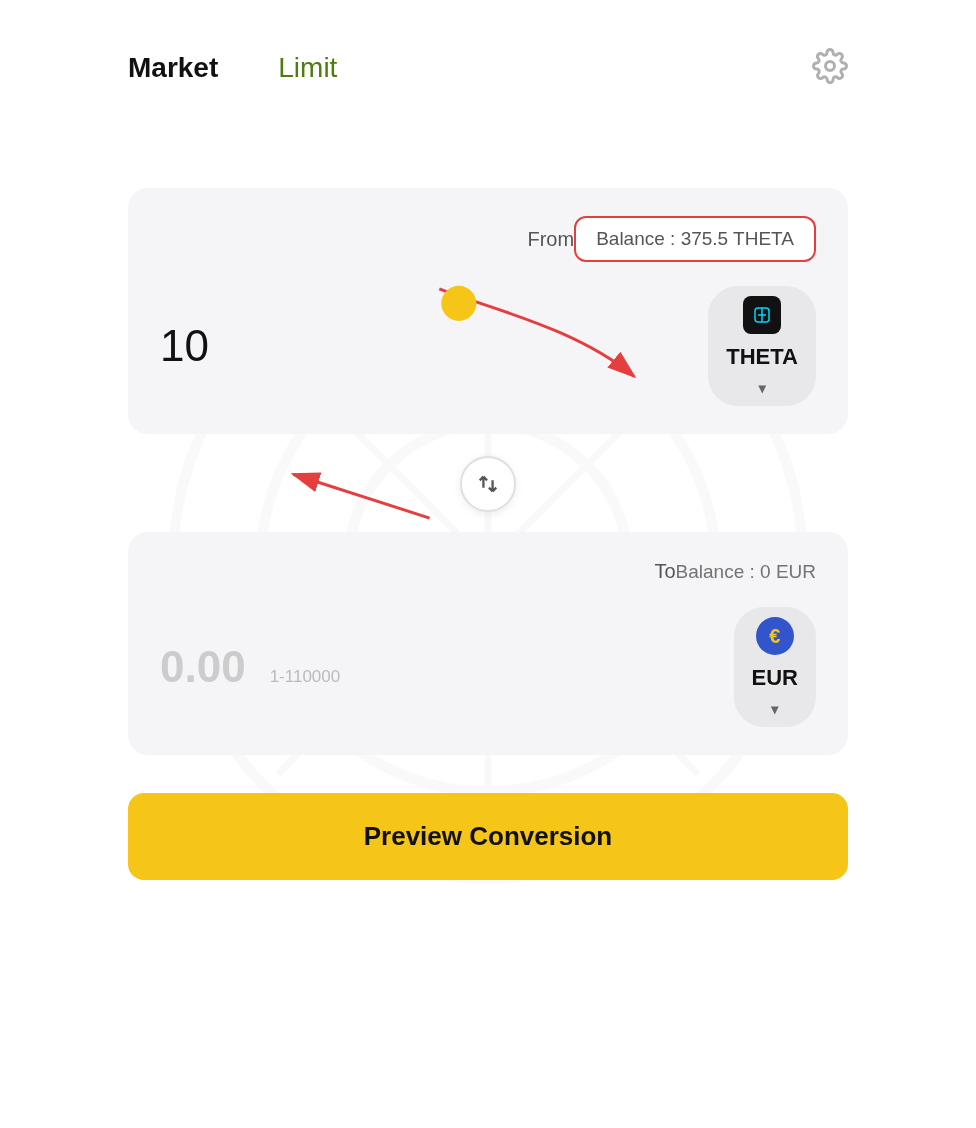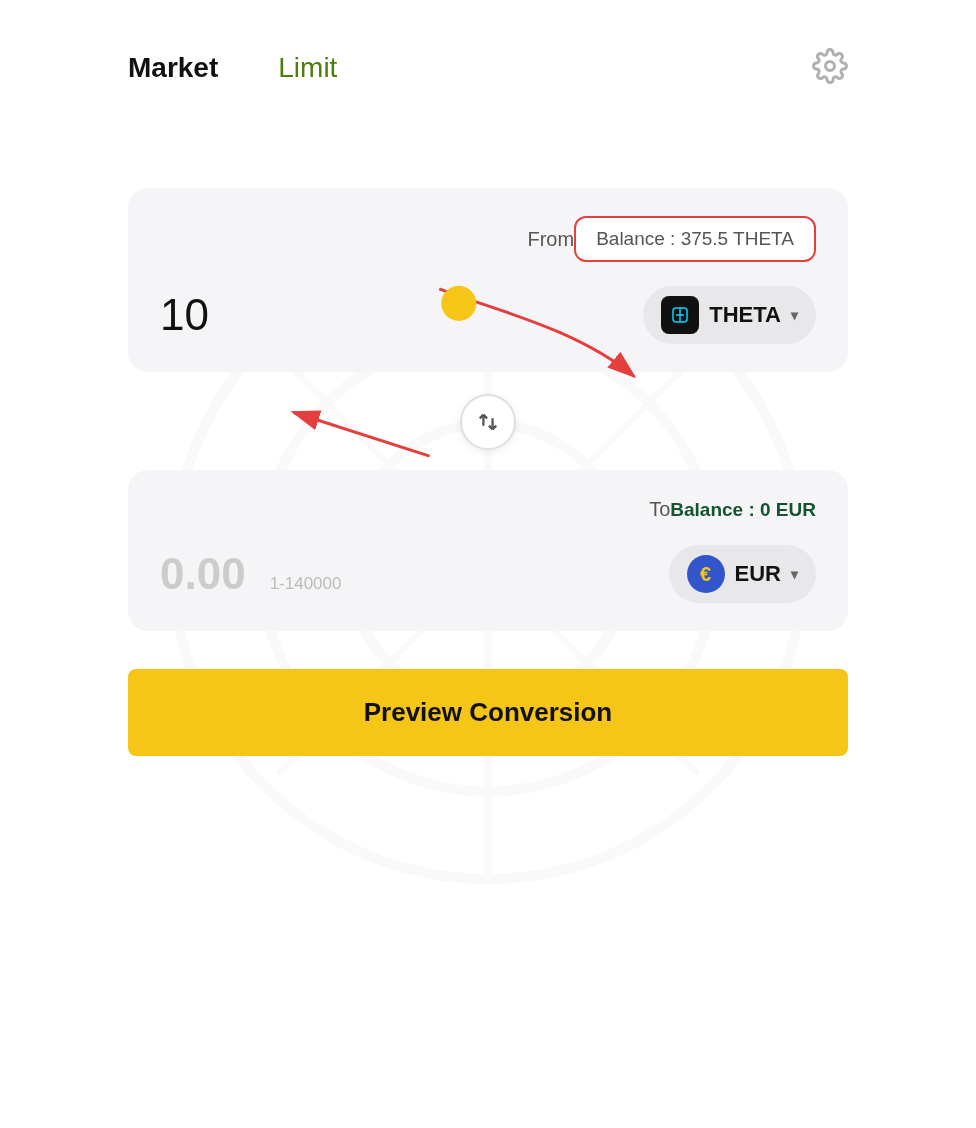--- a/index.html
+++ b/index.html
@@ -135,22 +135,21 @@
       border-radius: 12px;
       padding: 10px 20px;
       font-size: 19px;
       color: #555;
       background: #fff;
       font-weight: 400;
     }
 
     .balance-text-plain {
       font-size: 19px;
-      color: #14532d;
-      font-weight: bold;
+      color: #737373;
     }
 
     .card-body {
       display: flex;
       justify-content: space-between;
       align-items: center;
     }
 
     .amount-value {
       font-size: 44px;
@@ -162,20 +161,21 @@
       display: flex;
       align-items: center;
       gap: 10px;
       background: #e8e8ea;
       border-radius: 30px;
       padding: 10px 18px;
       cursor: pointer;
       font-size: 22px;
       font-weight: 600;
       color: #111;
+      flex-direction: column;
     }
 
     .currency-icon-theta {
       width: 38px;
       height: 38px;
       background: #111;
       border-radius: 8px;
       display: flex;
       align-items: center;
       justify-content: center;
@@ -236,21 +236,21 @@
     .range-hint {
       font-size: 17px;
       color: #bbb;
       margin-left: 12px;
     }
 
     
     .preview-btn {
       background: #f5c518;
       border: none;
-      border-radius: 8px;
+      border-radius: 16px;
       padding: 28px;
       width: calc(100% - 20px);
       margin: 30px 10px 0 10px;
       font-size: 26px;
       font-weight: 700;
       color: #111;
       cursor: pointer;
       text-align: center;
     }
   </style>
@@ -344,21 +344,21 @@
 
   
   <div class="card" style="margin-top: 8px;">
     <div class="card-header">
       <span class="card-label">To</span>
       <span class="balance-text-plain">Balance : 0 EUR</span>
     </div>
     <div class="card-body">
       <div style="display:flex;align-items:baseline;gap:12px;">
         <div class="amount-placeholder">0.00</div>
-        <span class="range-hint">1-140000</span>
+        <span class="range-hint">1-110000</span>
       </div>
       <div class="currency-selector">
         <div class="currency-icon-eur">€</div>
         <span>EUR</span>
         <span class="chevron-down">▾</span>
       </div>
     </div>
   </div>
 
   

